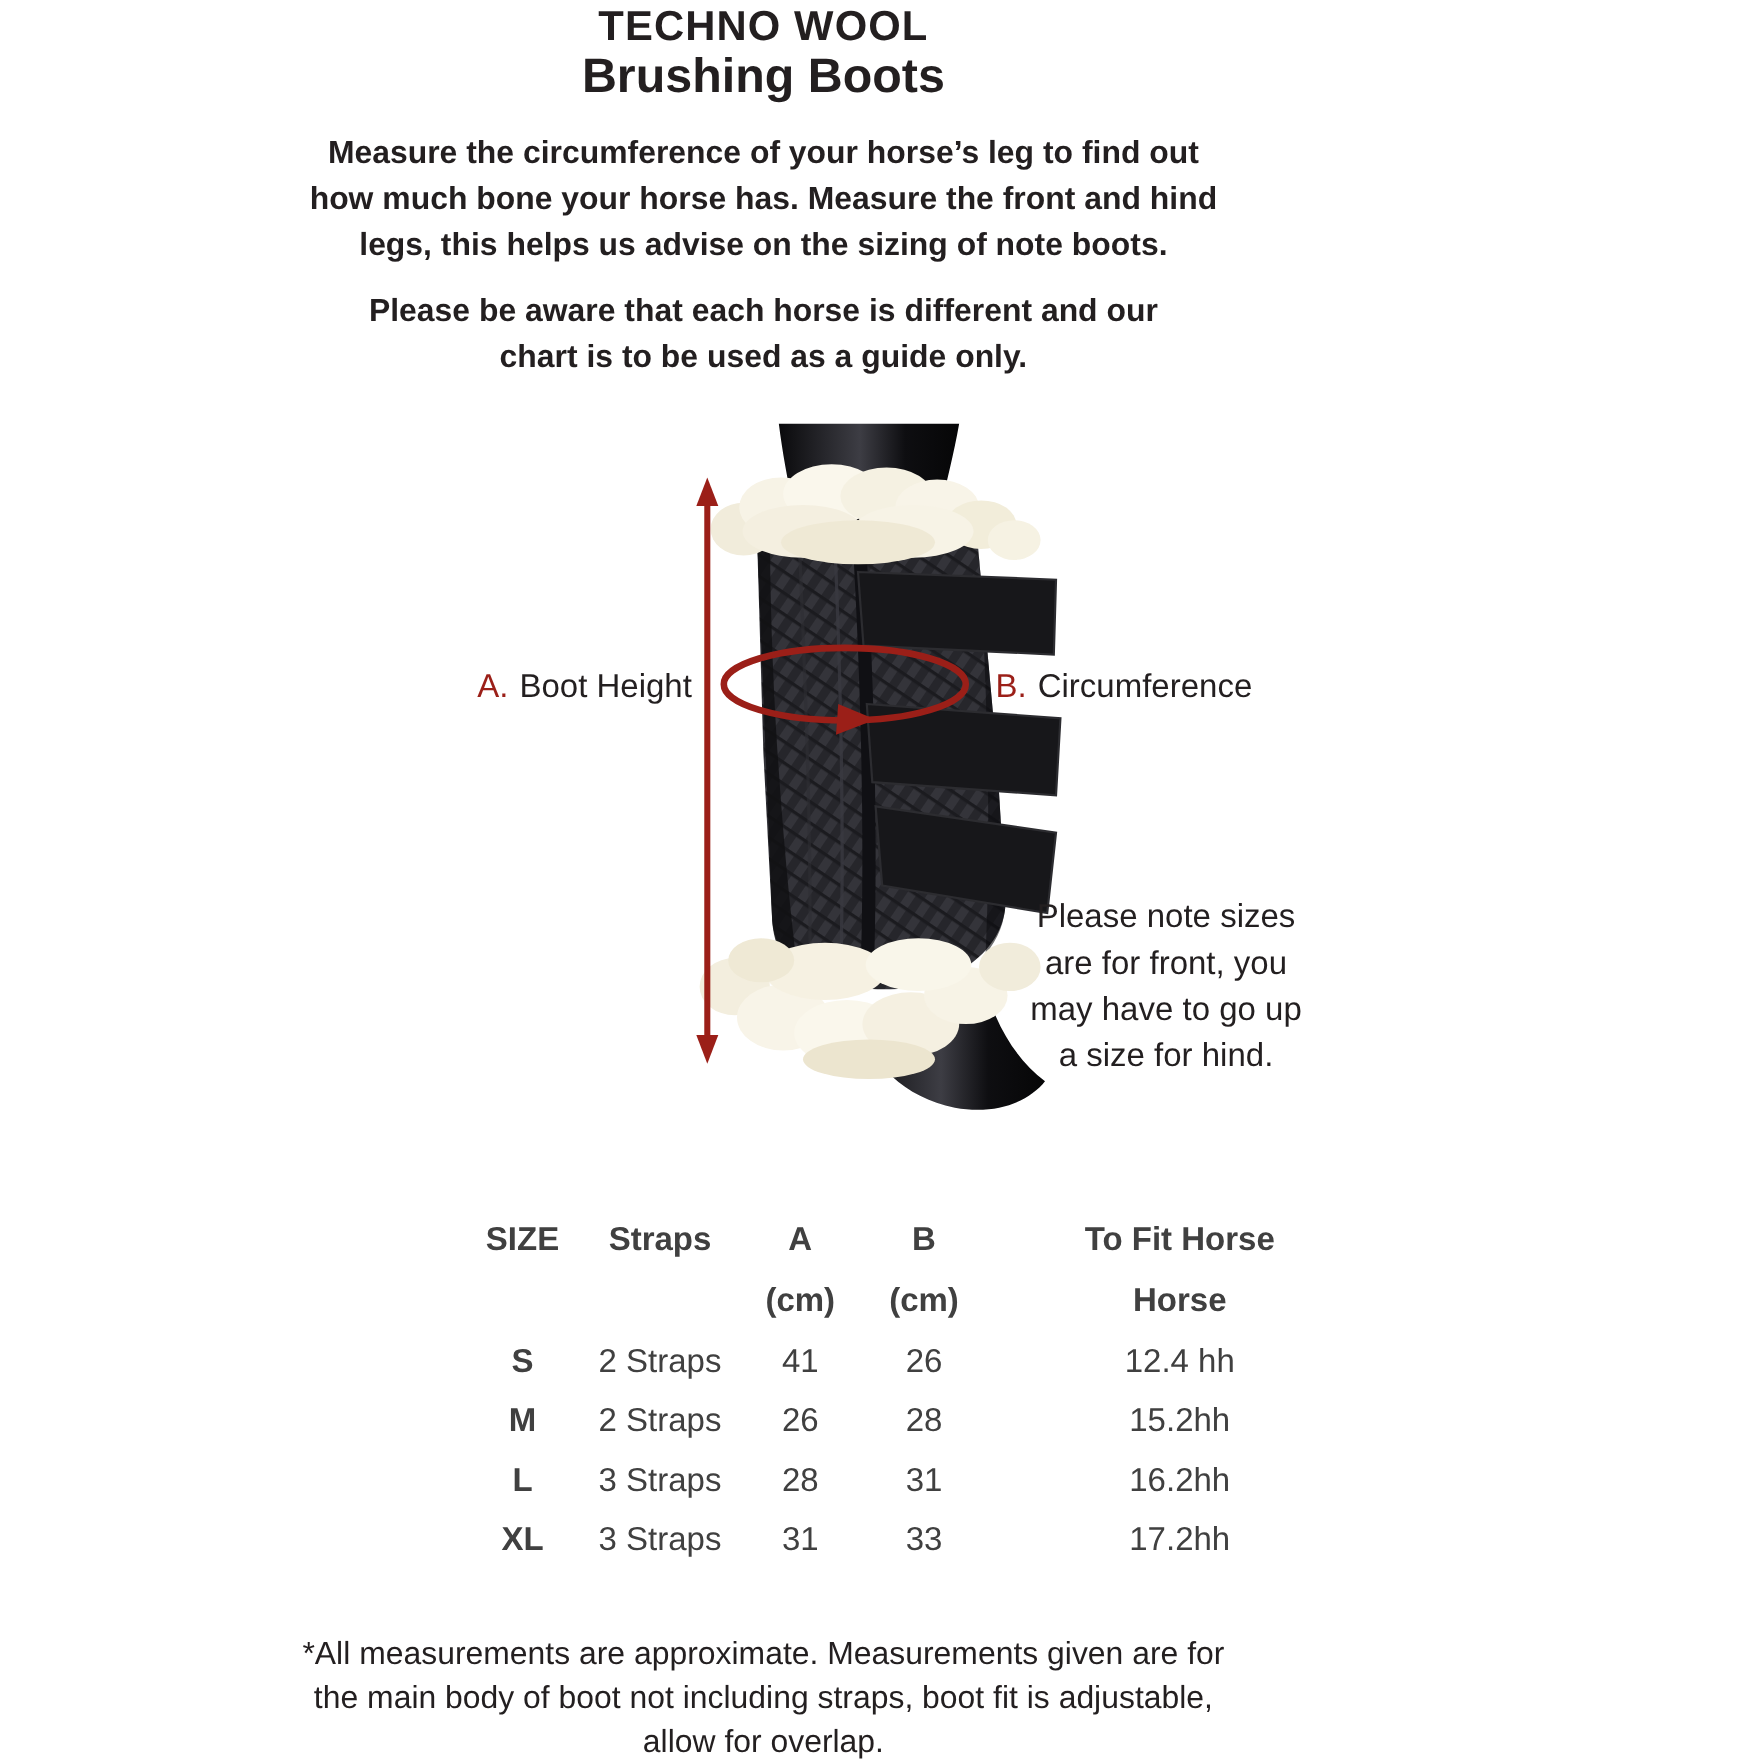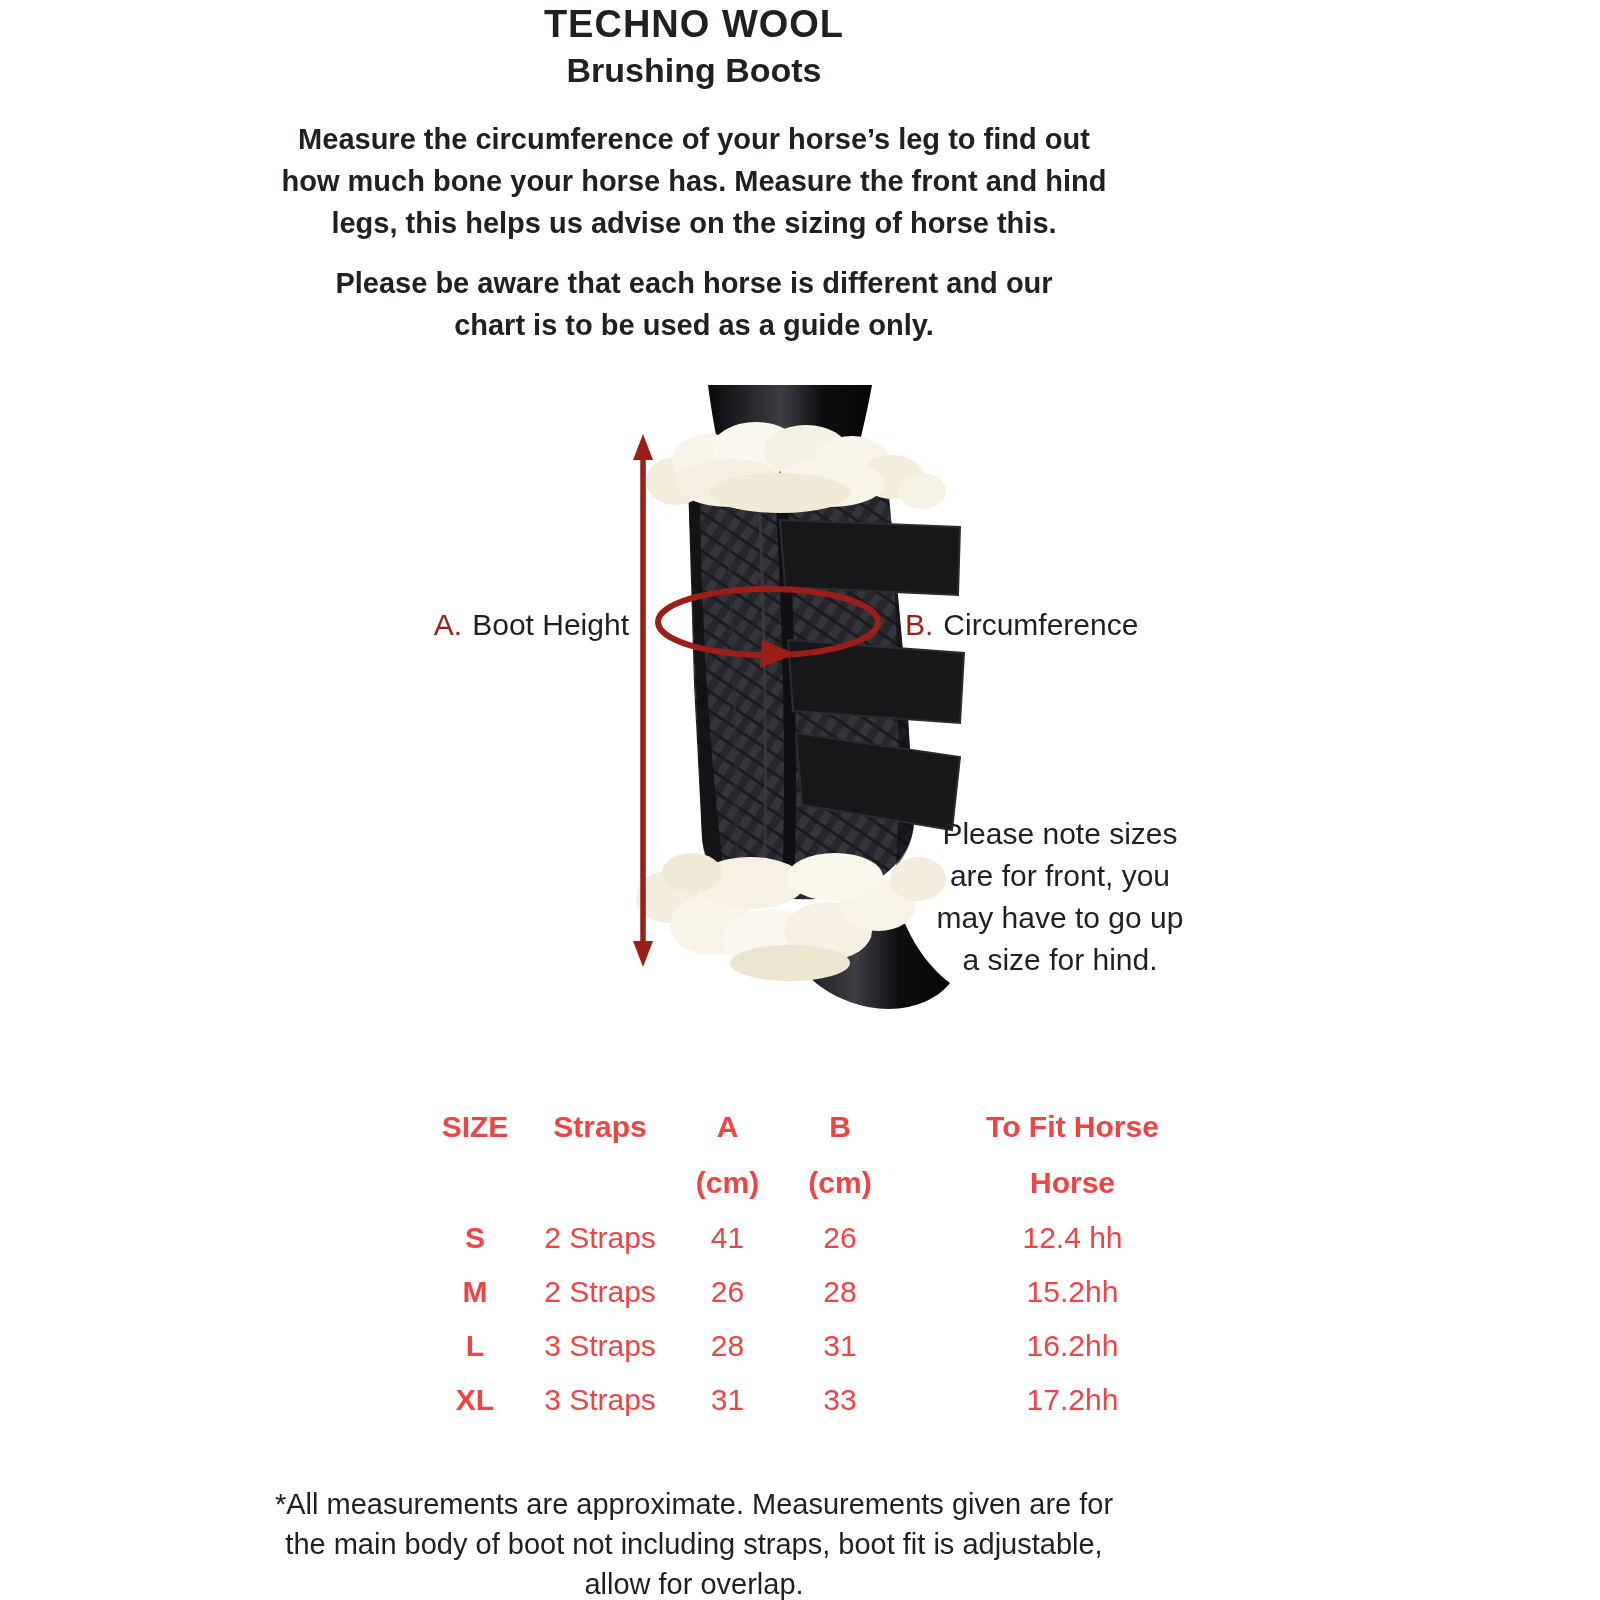--- a/index.html
+++ b/index.html
@@ -6,21 +6,21 @@
   .page{
     position:relative;width:1388px;height:1600px;background:#ffffff;
     font-family:"Liberation Sans",sans-serif;color:#231f20;overflow:hidden;
   }
   .title{
     position:absolute;top:2px;left:0;width:100%;text-align:center;margin:0;
     font-size:38px;font-weight:700;letter-spacing:1px;line-height:44px;
   }
   .subtitle{
     position:absolute;top:50px;left:0;width:100%;text-align:center;margin:0;
-    font-size:34px;font-weight:700;line-height:40px;
+    font-size:44px;font-weight:700;line-height:40px;
   }
   .para{
     position:absolute;left:0;width:100%;text-align:center;
     font-size:29px;line-height:42px;font-weight:700;
   }
   .para-1{top:118px;}
   .para-2{top:262px;}
   .diagram{position:absolute;top:385px;left:0;width:1600px;height:635px;}
   .boot-art{position:absolute;left:630px;top:0;width:340px;height:630px;}
   .v-arrow{position:absolute;left:623px;top:48px;width:40px;height:535px;}
@@ -31,21 +31,21 @@
   .label-a{top:222px;left:12px;width:617px;text-align:right;}
   .label-b{top:222px;left:905px;}
   .accent{color:#9b1f18;}
   .label-text{margin-left:10px;}
   .note{
     position:absolute;top:428px;left:900px;width:320px;text-align:center;
     font-size:30px;line-height:42px;
   }
   .size-table{
     position:absolute;top:1099px;left:430px;border-collapse:collapse;
-    font-size:30px;color:#ef4444;
+    font-size:30px;color:#404040;
   }
   .size-table th,.size-table td{
     padding:0;text-align:center;vertical-align:middle;font-weight:400;
   }
   .size-table thead th{font-weight:700;height:56px;}
   .size-table tbody td{height:54px;}
   .size-table td.size-cell{font-weight:700;}
   .footnote{
     position:absolute;top:1484px;left:0;width:100%;text-align:center;
     font-size:29px;line-height:40px;
@@ -55,21 +55,21 @@
 <body>
 
 <div class="page">
 
   <h1 class="title">TECHNO WOOL</h1>
   <h2 class="subtitle">Brushing Boots</h2>
 
   <div class="para para-1">
     <div>Measure the circumference of your horse’s leg to find out</div>
     <div>how much bone your horse has. Measure the front and hind</div>
-    <div>legs, this helps us advise on the sizing of horse this.</div>
+    <div>legs, this helps us advise on the sizing of note boots.</div>
   </div>
 
   <div class="para para-2">
     <div>Please be aware that each horse is different and our</div>
     <div>chart is to be used as a guide only.</div>
   </div>
 
   <div class="diagram">
 
     <svg class="boot-art" viewBox="0 0 340 630" aria-hidden="true">

